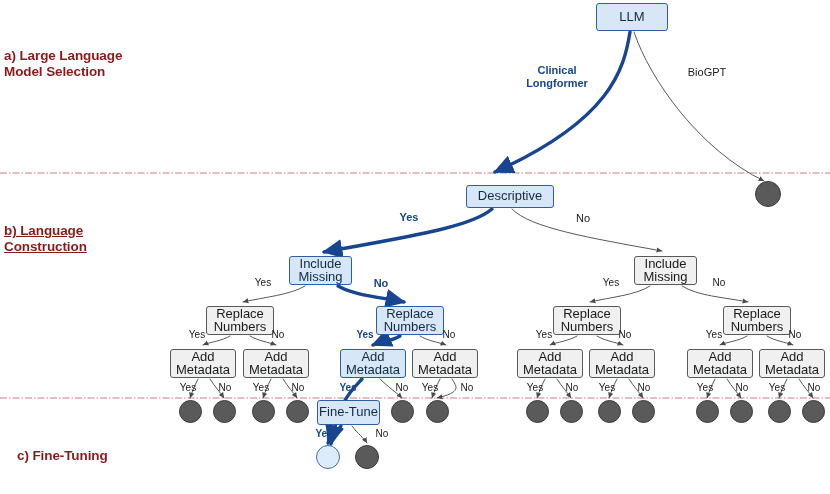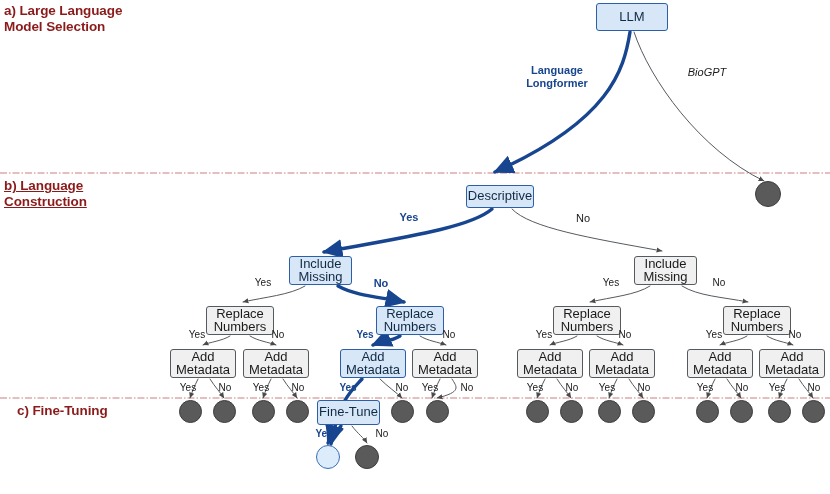--- a/index.html
+++ b/index.html
@@ -4,21 +4,21 @@
 <style>
   html,body{margin:0;padding:0;background:#ffffff;}
   body{width:830px;height:494px;position:relative;overflow:hidden;
        font-family:"Liberation Sans","DejaVu Sans",sans-serif;
        -webkit-font-smoothing:antialiased;}
   #stage{position:absolute;left:0;top:0;width:830px;height:494px;}
   svg#wires{position:absolute;left:0;top:0;width:830px;height:494px;overflow:visible;}
 
   
   .section-label{position:absolute;color:#8b1a1a;font-weight:bold;font-size:13.5px;
-                 line-height:15.5px;white-space:pre-line;letter-spacing:-0.1px;}
+                 line-height:15.5px;white-space:pre-line;letter-spacing:-0.1px;margin-top:45px;}
 
   
   .node{position:absolute;box-sizing:border-box;border-radius:3px;
         display:flex;align-items:center;justify-content:center;text-align:center;
         font-size:13px;line-height:12.5px;color:#111;white-space:pre-line;}
   .node.gray{background:#f0f0f0;border:1.3px solid #555a5f;color:#1a1a1a;}
   .node.blue{background:#d7e7f8;border:1.3px solid #2b5fa8;color:#102a43;}
 
   .leaf{position:absolute;border-radius:50%;box-sizing:border-box;}
   .leaf.dark{background:#5a5a5a;border:1.4px solid #3c3c3c;}
@@ -88,21 +88,21 @@
 
   <div id="section-labels">
       <div class="section-label" style="left: 4px; top: 3px;">a) Large Language
 Model Selection</div>
       <div class="section-label" style="left: 4px; top: 178px; text-decoration: underline;">b) Language
 Construction</div>
       <div class="section-label" style="left: 17px; top: 403px;">c) Fine-Tuning</div>
     </div>
   <div id="node-layer">
       <div class="node blue" style="left: 596px; top: 3px; width: 72px; height: 28px;">LLM</div>
-      <div class="node blue" style="left: 466px; top: 185px; width: 68px; height: 23px;">Descriptive</div>
+      <div class="node blue" style="left: 466px; top: 185px; width: 88px; height: 23px;">Descriptive</div>
       <div class="node blue" style="left: 289px; top: 256px; width: 63px; height: 29px;">Include
 Missing</div>
       <div class="node gray" style="left: 634px; top: 256px; width: 63px; height: 29px;">Include
 Missing</div>
       <div class="node gray" style="left: 206px; top: 306px; width: 68px; height: 29px;">Replace
 Numbers</div>
       <div class="node blue" style="left: 376px; top: 306px; width: 68px; height: 29px;">Replace
 Numbers</div>
       <div class="node gray" style="left: 553px; top: 306px; width: 68px; height: 29px;">Replace
 Numbers</div>
@@ -139,23 +139,23 @@
       <div class="leaf dark" style="left: 597.5px; top: 399.5px; width: 23px; height: 23px;"></div>
       <div class="leaf dark" style="left: 631.5px; top: 399.5px; width: 23px; height: 23px;"></div>
       <div class="leaf dark" style="left: 695.5px; top: 399.5px; width: 23px; height: 23px;"></div>
       <div class="leaf dark" style="left: 729.5px; top: 399.5px; width: 23px; height: 23px;"></div>
       <div class="leaf dark" style="left: 767.5px; top: 399.5px; width: 23px; height: 23px;"></div>
       <div class="leaf dark" style="left: 801.5px; top: 399.5px; width: 23px; height: 23px;"></div>
       <div class="leaf light" style="left: 316px; top: 445px; width: 24px; height: 24px;"></div>
       <div class="leaf dark" style="left: 355px; top: 445px; width: 24px; height: 24px;"></div>
     </div>
   <div id="edge-label-layer">
-      <div class="elabel hi big" style="left: 520px; top: 64px; width: 74px;">Language
+      <div class="elabel hi big" style="left: 520px; top: 64px; width: 74px;">Clinical
 Longformer</div>
-      <div class="elabel big" style="left: 683px; top: 66px; width: 48px; font-style: italic;">BioGPT</div>
+      <div class="elabel big" style="left: 683px; top: 66px; width: 48px;">BioGPT</div>
       <div class="elabel hi big" style="left: 395px; top: 211px; width: 28px;">Yes</div>
       <div class="elabel big" style="left: 571px; top: 212px; width: 24px;">No</div>
       <div class="elabel" style="left: 250px; top: 277px; width: 26px;">Yes</div>
       <div class="elabel hi big" style="left: 369px; top: 277px; width: 24px;">No</div>
       <div class="elabel" style="left: 598px; top: 277px; width: 26px;">Yes</div>
       <div class="elabel" style="left: 707px; top: 277px; width: 24px;">No</div>
       <div class="elabel" style="left: 184px; top: 329px; width: 26px;">Yes</div>
       <div class="elabel" style="left: 266px; top: 329px; width: 24px;">No</div>
       <div class="elabel hi" style="left: 352px; top: 329px; width: 26px;">Yes</div>
       <div class="elabel" style="left: 437px; top: 329px; width: 24px;">No</div>

